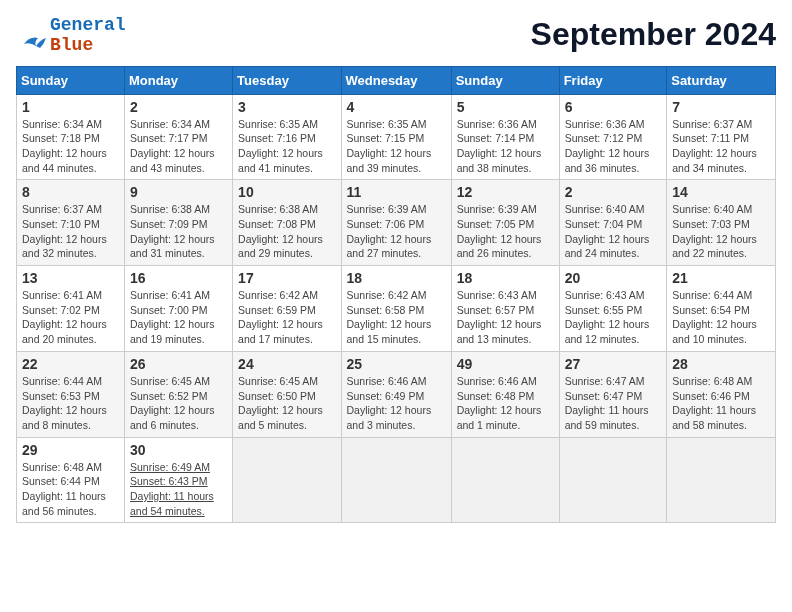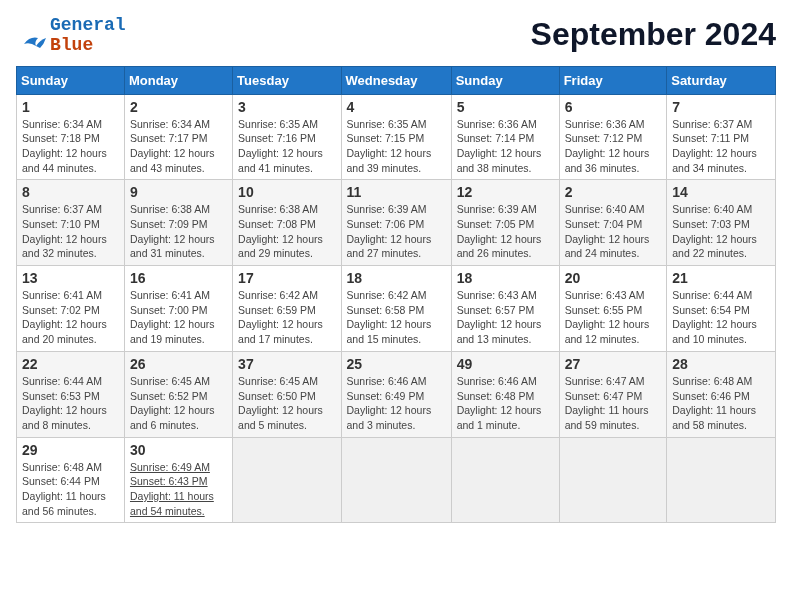--- a/index.html
+++ b/index.html
@@ -283,21 +283,21 @@
 and 8 minutes.</div>
         </td>
         <td>
           <span class="day-num">26</span>
           <div class="day-info" style="white-space: pre-line;">Sunrise: 6:45 AM
 Sunset: 6:52 PM
 Daylight: 12 hours
 and 6 minutes.</div>
         </td>
         <td>
-          <span class="day-num">37</span>
+          <span class="day-num">24</span>
           <div class="day-info" style="white-space: pre-line;">Sunrise: 6:45 AM
 Sunset: 6:50 PM
 Daylight: 12 hours
 and 5 minutes.</div>
         </td>
         <td>
           <span class="day-num">25</span>
           <div class="day-info" style="white-space: pre-line;">Sunrise: 6:46 AM
 Sunset: 6:49 PM
 Daylight: 12 hours

